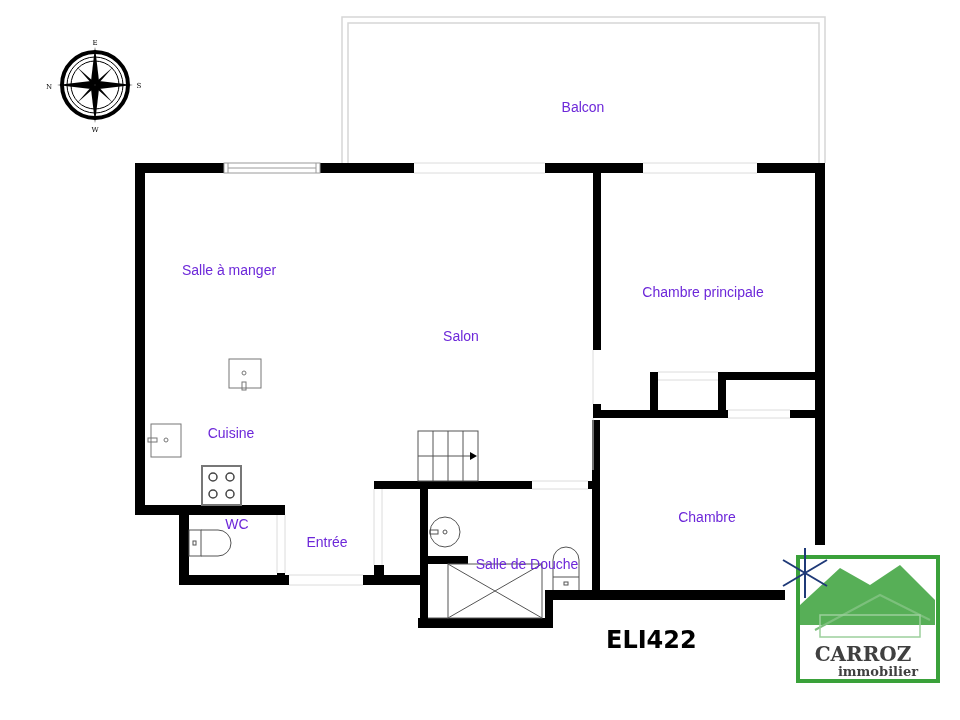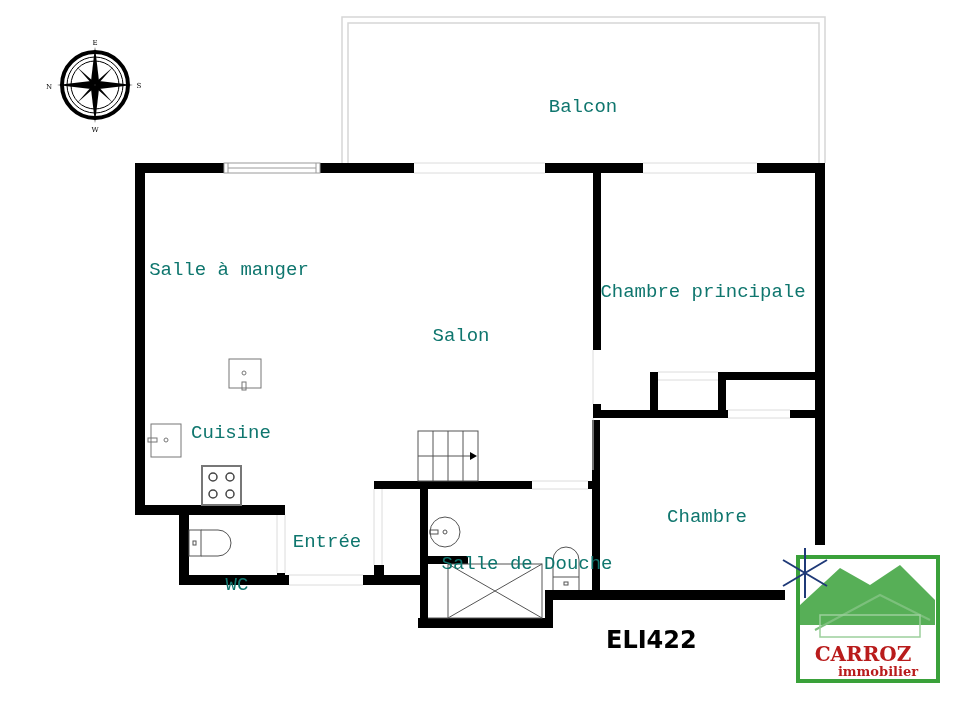--- a/index.html
+++ b/index.html
@@ -1,21 +1,21 @@
 <!DOCTYPE html>
 <html><head>
   <meta charset="utf-8">
   <style>
     html, body { margin:0; padding:0; background:#ffffff; }
     body { width:960px; height:720px; position:relative; overflow:hidden; font-family:"DejaVu Sans", sans-serif; }
     #plan { position:absolute; left:0; top:0; width:960px; height:720px; }
-    .room-label { position:absolute; font-family:Liberation Mono, monospace; font-size:19px; color:#0f766e; white-space:nowrap; transform:translate(-50%,-50%); }
+    .room-label { position:absolute; font-family:Liberation Sans, sans-serif; font-size:14px; color:#6d28d9; white-space:nowrap; transform:translate(-50%,-50%); }
     .ref-code { position:absolute; left:606px; top:628px; font-family:"DejaVu Sans", sans-serif; font-weight:bold; font-size:24px; letter-spacing:0px; color:#000; line-height:1; }
     .logo { position:absolute; left:782px; top:545px; width:162px; height:142px; }
-    .logo-name { position:absolute; left:0; width:100%; text-align:center; font-family:"DejaVu Serif", serif; font-weight:bold; color:#b91c1c; }
+    .logo-name { position:absolute; left:0; width:100%; text-align:center; font-family:"DejaVu Serif", serif; font-weight:bold; color:#404040; }
     .compass-letter { position:absolute; font-family:"DejaVu Serif", serif; font-size:7px; color:#000; transform:translate(-50%,-50%); }
   </style>
 </head>
 <body>
 
 <svg id="plan" viewBox="0 0 960 720" xmlns="http://www.w3.org/2000/svg">
 
   <g fill="none" stroke="#d6d6d6" stroke-width="1.5">
     <polyline points="342,163 342,17 825,17 825,163"></polyline>
     <polyline points="348,163 348,23 819,23 819,163"></polyline>
@@ -176,21 +176,21 @@
 <span class="compass-letter" style="left:95px;top:43px;">E</span>
 <span class="compass-letter" style="left:139px;top:86px;">S</span>
 <span class="compass-letter" style="left:95px;top:130px;">W</span>
 <span class="compass-letter" style="left:49px;top:87px;">N</span>
 
 <span class="room-label" style="left:583px;top:107px;">Balcon</span>
 <span class="room-label" style="left:229px;top:270px;">Salle à manger</span>
 <span class="room-label" style="left:461px;top:336px;">Salon</span>
 <span class="room-label" style="left:703px;top:292px;">Chambre principale</span>
 <span class="room-label" style="left:231px;top:433px;text-align:center;">Cuisine</span>
-<span class="room-label" style="left:237px;top:585px;text-align:center;">WC</span>
+<span class="room-label" style="left:237px;top:524px;text-align:center;">WC</span>
 <span class="room-label" style="left:327px;top:542px;">Entrée</span>
 <span class="room-label" style="left:527px;top:539px;margin-top:25px;">Salle de Douche</span>
 <span class="room-label" style="left:707px;top:517px;">Chambre</span>
 
 <div class="ref-code">ELI422</div>
 
 <div class="logo">
   <div class="logo-name" style="top:97px;font-size:20px;">CARROZ</div>
   <div class="logo-name" style="top:119px;font-size:13px;padding-left:30px;box-sizing:border-box;">immobilier</div>
 </div>

